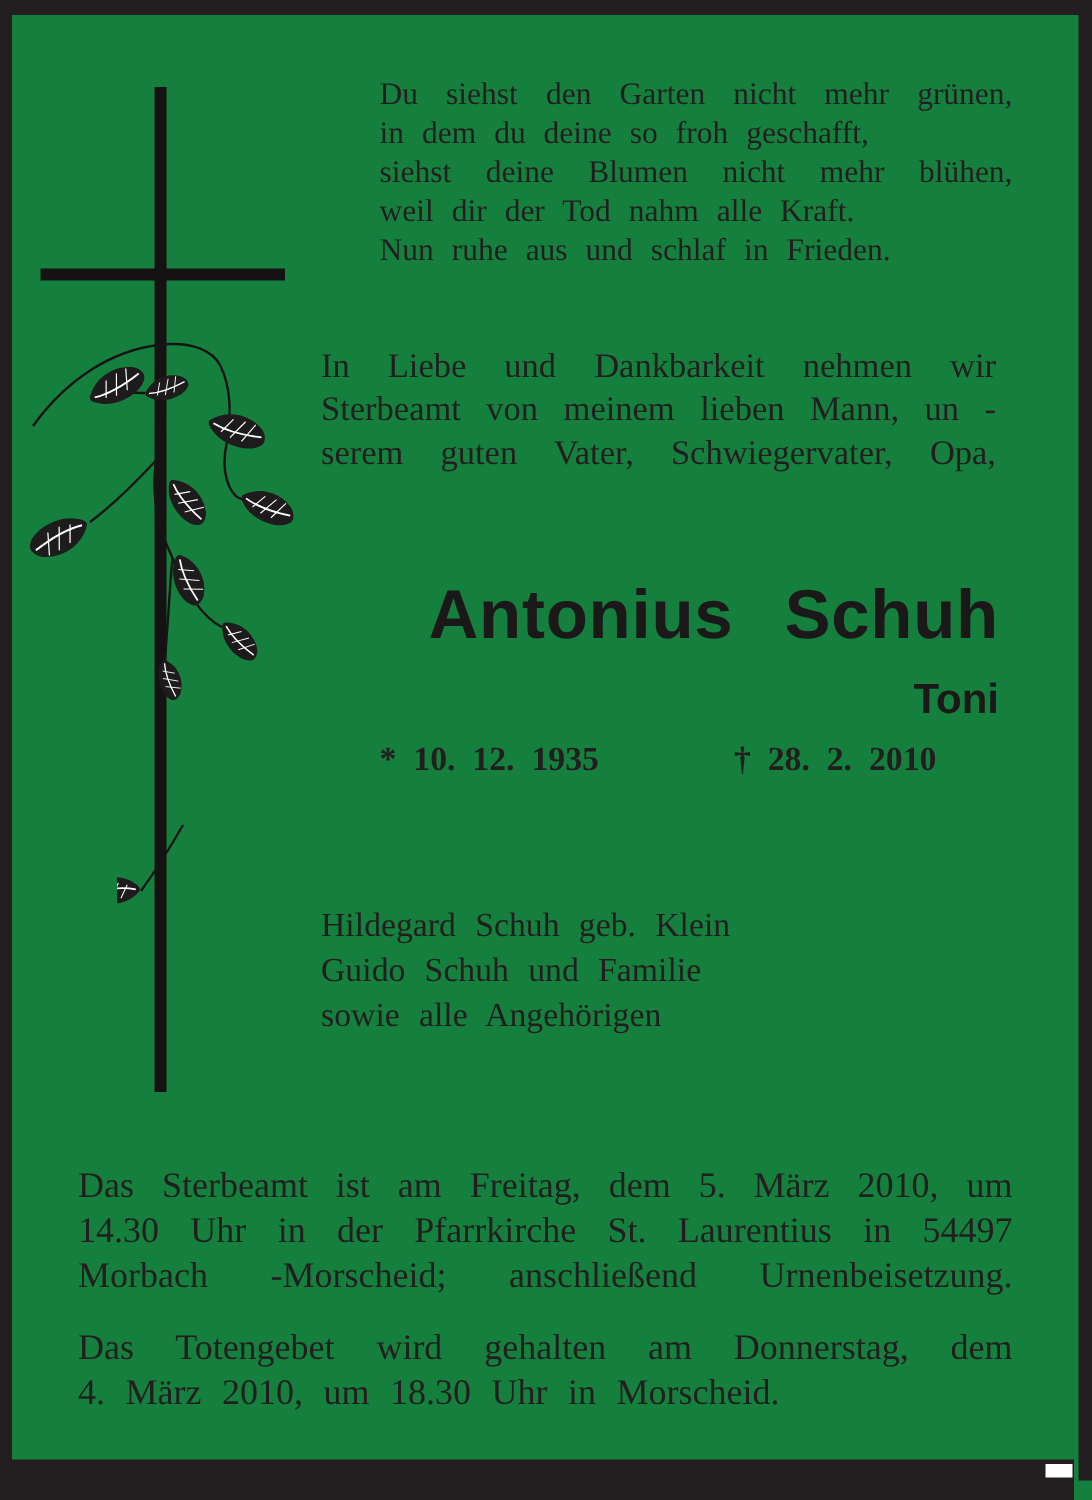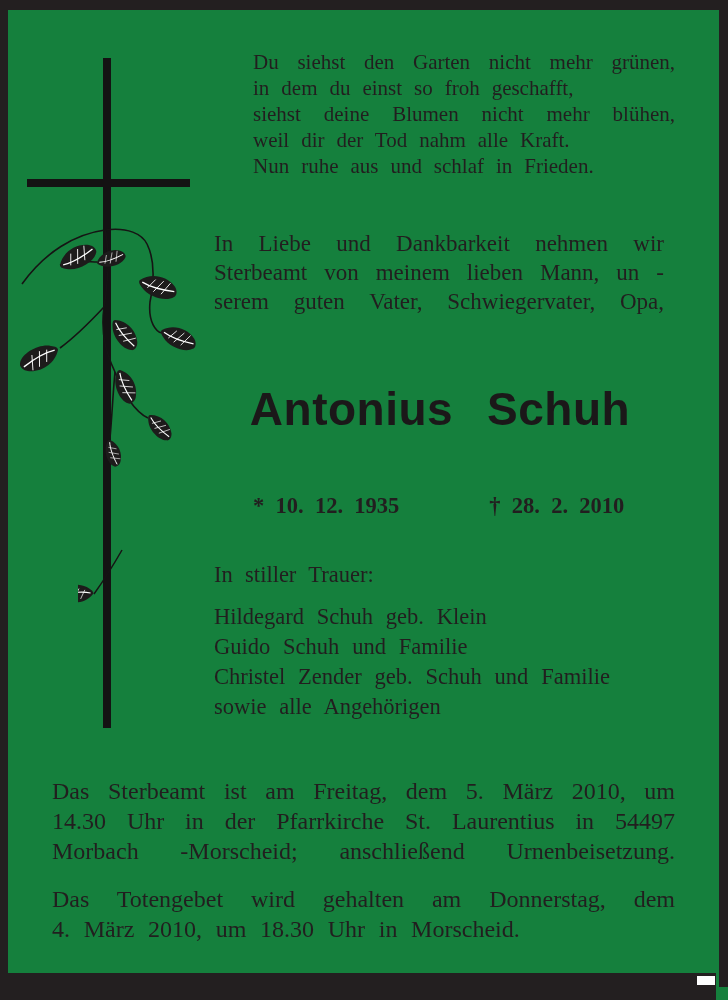--- a/index.html
+++ b/index.html
@@ -23,21 +23,21 @@
   .leaf-small{position:absolute;left:78px;top:548px;}
 
   
   .blk{position:absolute;}
   .ln{word-spacing:0.32em;}
   .jl{text-align:justify;text-align-last:justify;word-spacing:normal;}
 
   .poem{left:253px;top:49px;width:422px;font-size:21px;line-height:26px;}
   .intro{left:214px;top:229px;width:450px;font-size:23px;line-height:29px;}
 
-  .namecol{left:214px;top:384px;width:452px;text-align:center;}
+  .namecol{left:214px;top:384px;width:452px;text-align:right;}
   .bigname{
     font-family:"Liberation Sans", sans-serif;font-weight:bold;
     font-size:46px;line-height:50px;letter-spacing:0.5px;word-spacing:0.45em;color:#1b1819;
   }
   .nick{
     font-family:"Liberation Sans", sans-serif;font-weight:bold;
     font-size:28px;line-height:32px;margin-top:16px;color:#1b1819;
   }
   .dates{left:214px;top:492px;width:452px;font-size:22.5px;line-height:28px;
     display:flex;padding-left:39px;box-sizing:border-box;column-gap:90px;word-spacing:0.25em;font-weight:bold;}
@@ -89,46 +89,45 @@
       <g transform="translate(15,46) rotate(185) scale(0.85)">
         <path d="M0,0 C7,-11 22,-15 34,-9 C39,-6 40,-1 38,1 C33,9 15,12 5,6 C1,4 -1,2 0,0 Z" fill="#1d1b1b"></path>
         <path d="M3,1 C12,2 24,0 36,-4" stroke="#ffffff" stroke-width="1.3" fill="none"></path>
         <path d="M10,4 L14,-7 M17,5 L22,-9 M25,4 L29,-10" stroke="#ffffff" stroke-width="0.8" fill="none"></path>
       </g>
     </svg>
   </div>
 
   <div class="blk poem">
     <div class="ln jl">Du siehst den Garten nicht mehr grünen,</div>
-    <div class="ln">in dem du einst so froh geschafft,</div>
+    <div class="ln">in dem du deine so froh geschafft,</div>
     <div class="ln jl">siehst deine Blumen nicht mehr blühen,</div>
     <div class="ln">weil dir der Tod nahm alle Kraft.</div>
     <div class="ln">Nun ruhe aus und schlaf in Frieden.</div>
   </div>
 
   <div class="blk intro">
     <div class="ln jl">In Liebe und Dankbarkeit nehmen wir</div>
     <div class="ln jl">Sterbeamt von meinem lieben Mann, un -</div>
     <div class="ln jl">serem guten Vater, Schwiegervater, Opa,</div>
   </div>
 
   <div class="blk namecol">
     <div class="bigname">Antonius Schuh</div>
+    <div class="nick">Toni</div>
   </div>
 
   <div class="blk dates">
     <span>* 10. 12. 1935</span>
     <span>† 28. 2. 2010</span>
   </div>
 
-  <div class="blk mourn-head">In stiller Trauer:</div>
   <div class="blk mourners">
     <div class="ln">Hildegard Schuh geb. Klein</div>
     <div class="ln">Guido Schuh und Familie</div>
-    <div class="ln">Christel Zender geb. Schuh und Familie</div>
     <div class="ln">sowie alle Angehörigen</div>
   </div>
 
   <div class="blk service">
     <div class="ln jl">Das Sterbeamt ist am Freitag, dem 5. März 2010, um</div>
     <div class="ln jl">14.30 Uhr in der Pfarrkirche St. Laurentius in 54497</div>
     <div class="ln jl">Morbach -Morscheid; anschließend Urnenbeisetzung.</div>
   </div>
 
   <div class="blk prayer">

